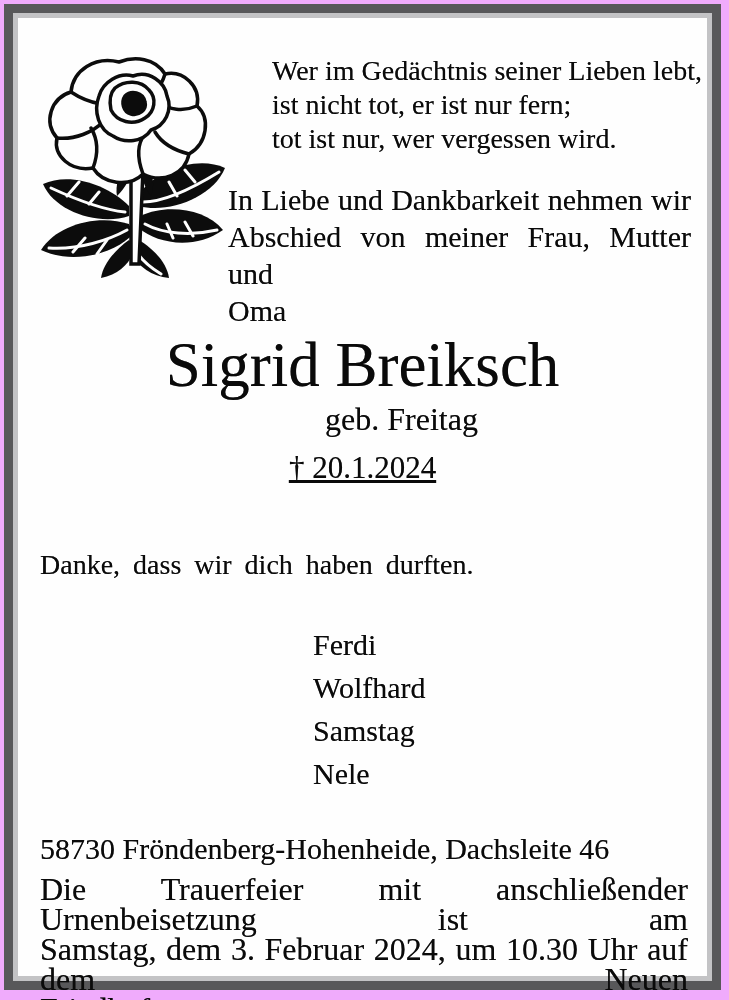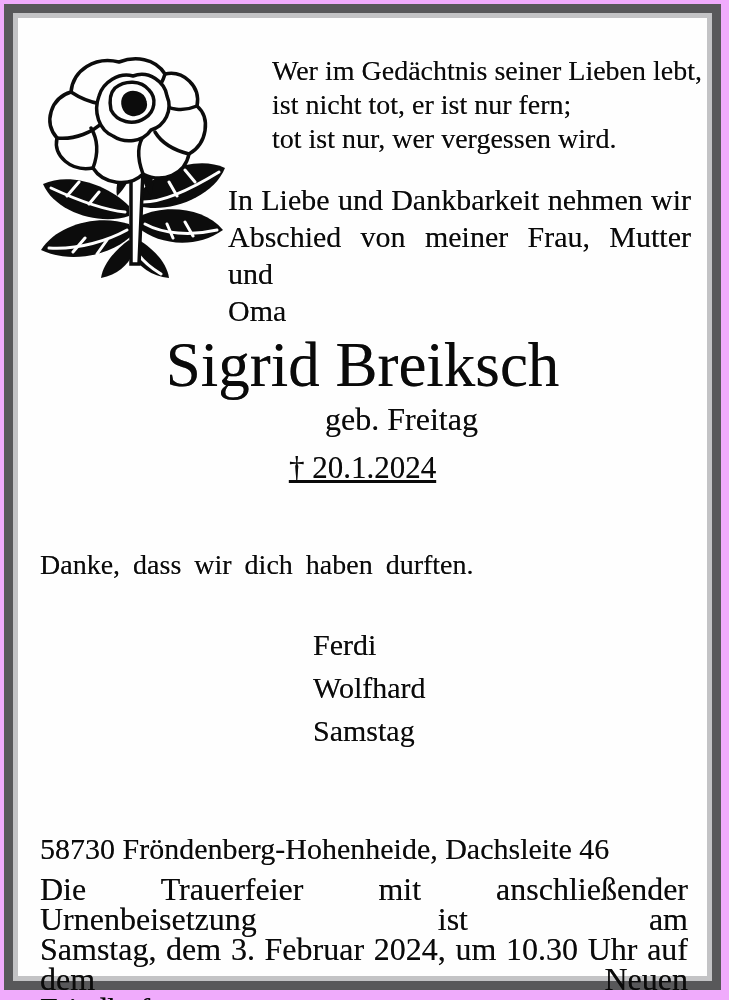--- a/index.html
+++ b/index.html
@@ -144,20 +144,21 @@
         <div class="maiden txt">geb. Freitag</div>
 
         <div class="death txt">† 20.1.2024</div>
 
         <div class="thanks txt">Danke, dass wir dich haben durften.</div>
 
         <div class="mourners txt">
           <div>Ferdi</div>
           <div>Wolfhard</div>
           <div>Samstag</div>
+          <div>Nele</div>
         </div>
 
         <div class="address txt">58730 Fröndenberg-Hohenheide, Dachsleite 46</div>
 
         <div class="funeral txt">
           <div class="jline">Die Trauerfeier mit anschließender Urnenbeisetzung ist am</div>
           <div class="jline">Samstag, dem 3. Februar 2024, um 10.30 Uhr auf dem Neuen</div>
           <div>Friedhof.</div>
         </div>
 

